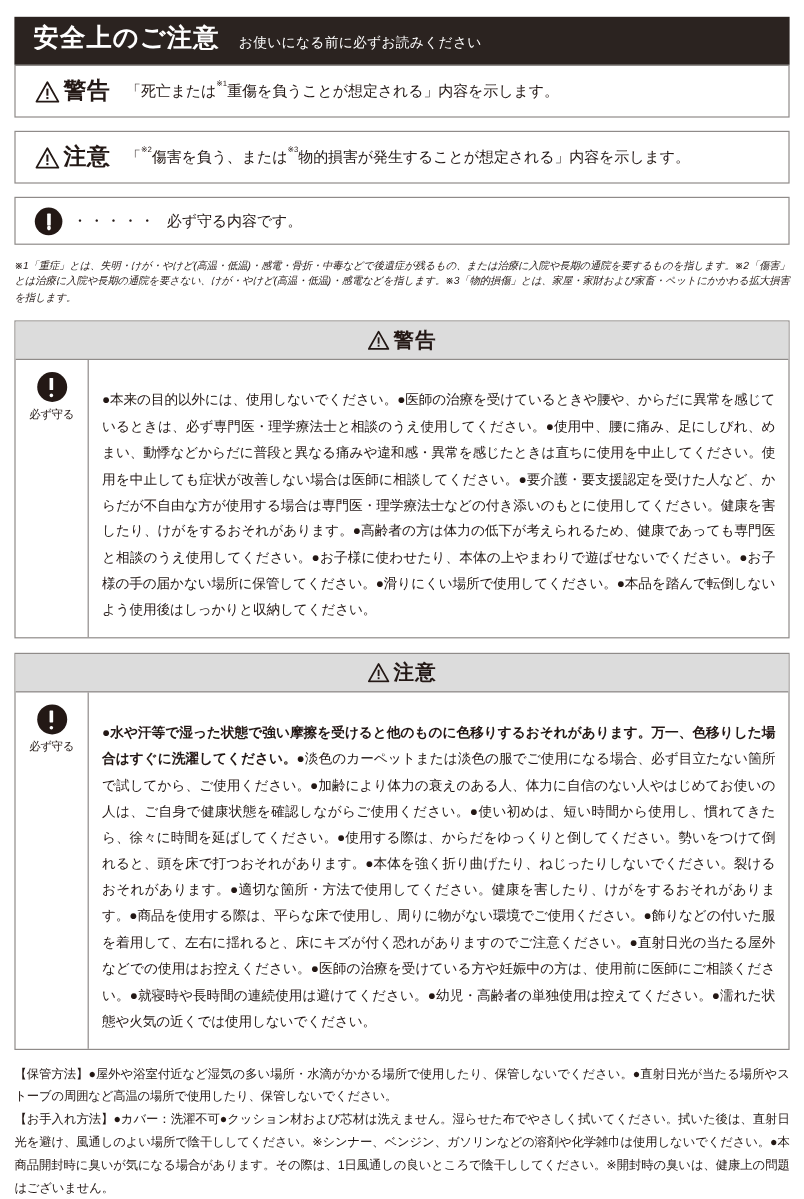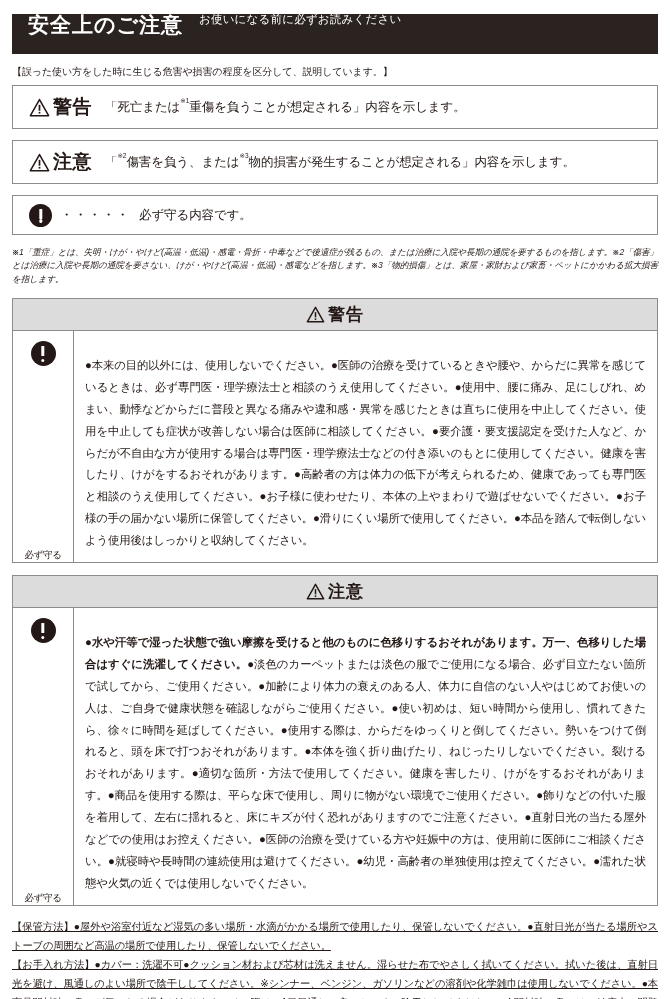--- a/index.html
+++ b/index.html
@@ -21,22 +21,22 @@
     box-sizing: border-box;
     padding: 0 12px;
   }
 
   
   .title-bar {
     margin: 14px 0 0 0;
     background: #2b2320;
     height: 40px;
     display: flex;
-    align-items: flex-start;
-    padding: 0 16px;
+    align-items: flex-end;
+    padding: 12px 16px;
     box-sizing: border-box;
   }
   .title-main {
     color: #ffffff;
     font-size: 21px;
     font-weight: bold;
     letter-spacing: 1px;
     line-height: 1;
   }
   .title-sub {
@@ -132,21 +132,21 @@
   .sec-body {
     display: flex;
     align-items: stretch;
   }
   .sec-icon-cell {
     flex: 0 0 61px;
     border-right: 1px solid #8f8b89;
     display: flex;
     flex-direction: column;
     align-items: center;
-    justify-content: space-between;
+    justify-content: flex-start;
     padding-top: 10px;
     box-sizing: border-box;
   }
   .excl-icon {
     width: 25px;
     height: 25px;
     border-radius: 50%;
     background: #231815;
     position: relative;
     display: block;
@@ -195,33 +195,32 @@
   }
 
   
   .bottom-notes {
     font-size: 10.3px;
     line-height: 1.85;
     margin-top: 11px;
     text-align: justify;
     letter-spacing: -0.15px;
   }
-  .bottom-notes p { margin: 0; text-decoration: underline; }
+  .bottom-notes p { margin: 0; }
 </style>
 </head>
 <body>
 
 <div class="page">
 
   <div class="title-bar">
     <span class="title-main">安全上のご注意</span>
     <span class="title-sub">お使いになる前に必ずお読みください</span>
   </div>
 
-  <div class="lead">【誤った使い方をした時に生じる危害や損害の程度を区分して、説明しています。】</div>
 
   <div class="defbox">
     <span class="tri-wrap">
       <span class="tri-icon">
         <svg viewBox="0 0 22 20" width="21" height="19" aria-hidden="true">
           <path d="M11 1.6 L20.6 18.6 L1.4 18.6 Z" fill="none" stroke="#231815" stroke-width="1.6" stroke-linejoin="round"></path>
           <rect x="10.1" y="7.2" width="1.8" height="6.2" fill="#231815"></rect>
           <rect x="10.1" y="14.6" width="1.8" height="1.8" fill="#231815"></rect>
         </svg>
       </span>

